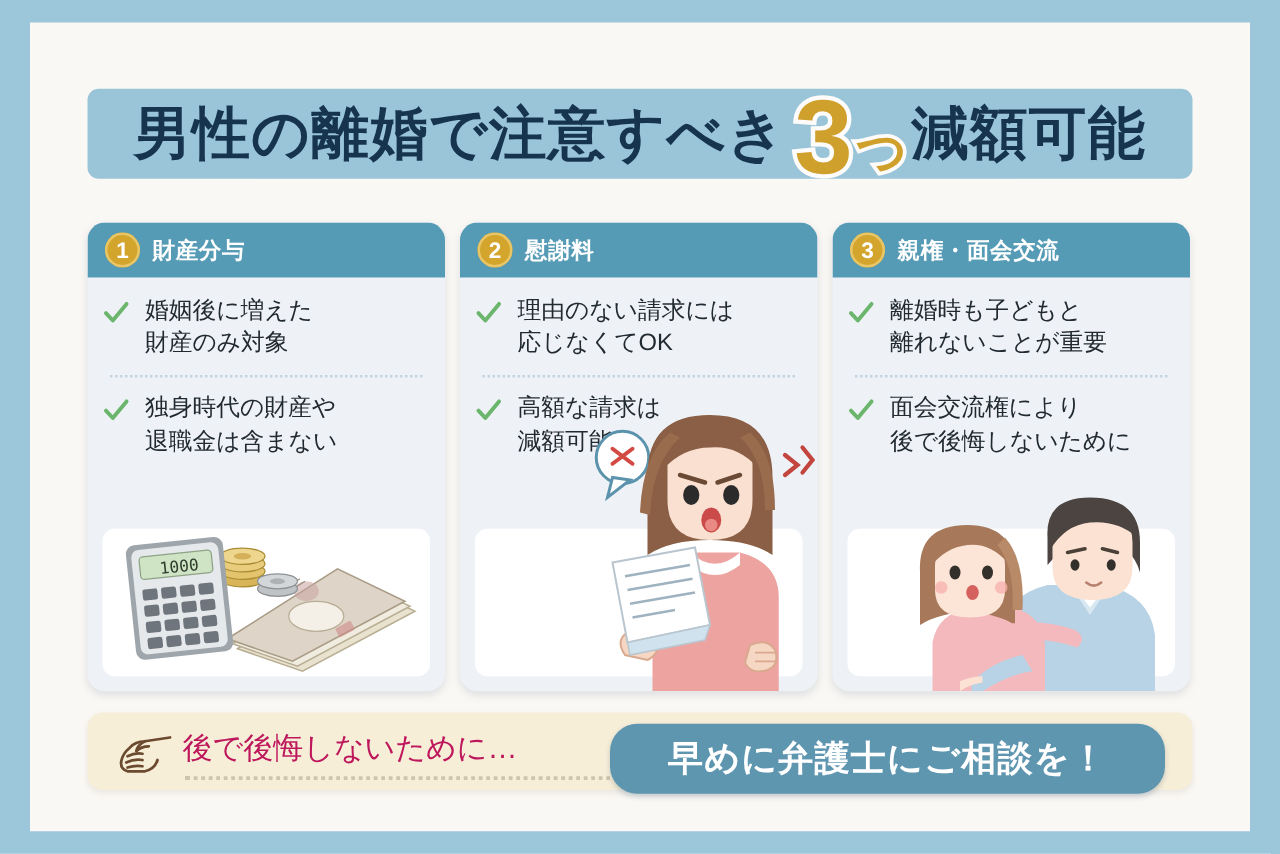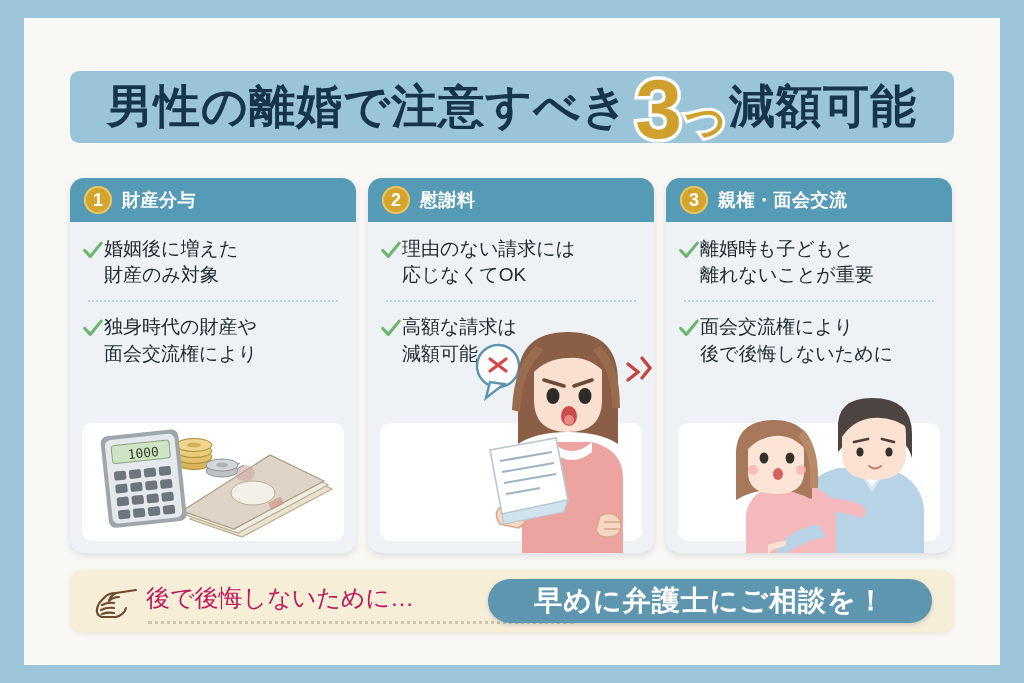--- a/index.html
+++ b/index.html
@@ -54,21 +54,21 @@
   }
   .badge{
     width:28px;height:28px;border-radius:50%;
     background:#d3a52c;color:#fff;font-size:18px;font-weight:bold;
     display:flex;align-items:center;justify-content:center;
     box-shadow:inset 0 0 0 2px #e8c667;flex:none;
   }
   .card-title{color:#ffffff;font-size:18px;font-weight:bold;letter-spacing:.5px;white-space:nowrap;}
 
   .bullets{padding:14px 12px 0 12px;}
-  .bullet{display:flex;gap:0;align-items:flex-start;}
+  .bullet{display:flex;gap:12px;align-items:flex-start;}
   .check{flex:none;width:22px;height:22px;margin-top:3px;}
   .btext{font-size:19px;line-height:1.38;color:#222a31;}
   .divider{
     margin:12px 6px 12px 6px;height:0;
     border-top:2px dotted #c3d3e0;
   }
 
   .photo{
     position:absolute;left:12px;right:12px;bottom:12px;height:118px;
     background:#ffffff;border-radius:10px;overflow:hidden;
@@ -85,21 +85,21 @@
   .hand-icon{margin-left:22px;width:46px;height:40px;flex:none;}
   .foot-note{
     margin-left:8px;font-size:24px;color:#be185d;white-space:nowrap;
     position:relative;padding-bottom:6px;
   }
   .foot-note::after{
     content:"";position:absolute;left:2px;right:-160px;bottom:-4px;
     border-bottom:3px dotted #cfc4ad;
   }
   .cta{
-    position:absolute;left:418px;top:9px;width:444px;height:44px;
+    position:absolute;left:418px;top:9px;width:444px;height:56px;
     background:#5e96b0;border-radius:22px;
     display:flex;align-items:center;justify-content:center;
     color:#ffffff;font-size:28px;font-weight:bold;letter-spacing:1px;white-space:nowrap;
     box-shadow:0 2px 4px rgba(60,90,110,.25);
   }
 </style>
 </head>
 <body>
 
 <div class="frame">
@@ -128,21 +128,21 @@
             </svg>
           <div class="btext" style="white-space:pre-line">婚姻後に増えた
 財産のみ対象</div>
         </div>
         <div class="divider"></div>
         <div class="bullet">
           <svg class="check" viewBox="0 0 24 24">
               <path d="M3 12.5 L9 19 L21 4.5" fill="none" stroke="#6cb56c" stroke-width="3.4" stroke-linecap="round" stroke-linejoin="round"></path>
             </svg>
           <div class="btext" style="white-space:pre-line">独身時代の財産や
-面会交流権により</div>
+退職金は含まない</div>
         </div>
       </div>
       <div class="photo">
         <svg viewBox="0 0 262 118">
           <rect width="262" height="118" fill="#ffffff"></rect>
 
           <g>
             <path d="M108 96 L196 40 L250 66 L160 114 Z" fill="#e8e2cf" stroke="#b8ae93" stroke-width="1.2"></path>
             <path d="M104 92 L192 36 L246 62 L156 110 Z" fill="#f1ece0" stroke="#b8ae93" stroke-width="1.2"></path>
             <path d="M100 88 L188 32 L242 58 L152 106 Z" fill="#ded4c7" stroke="#a89b85" stroke-width="1.2"></path>

